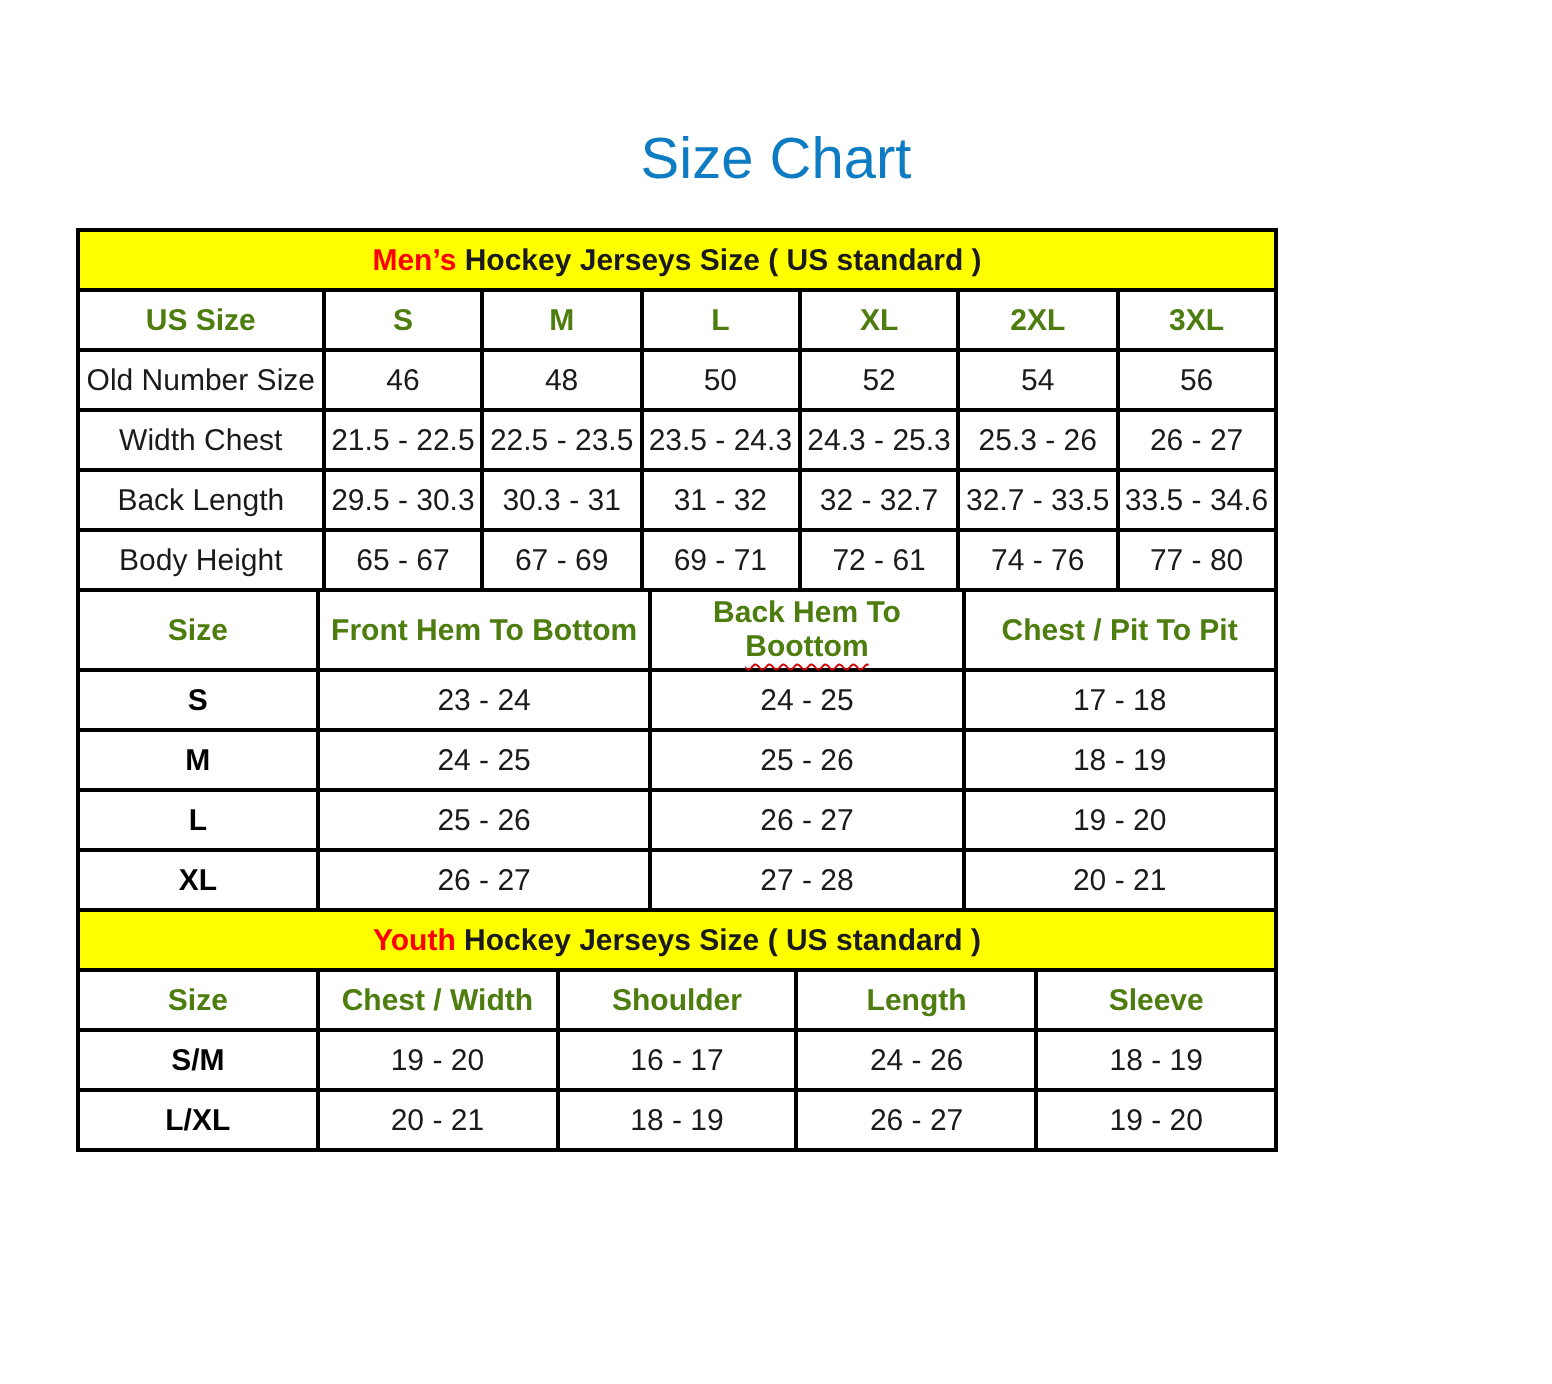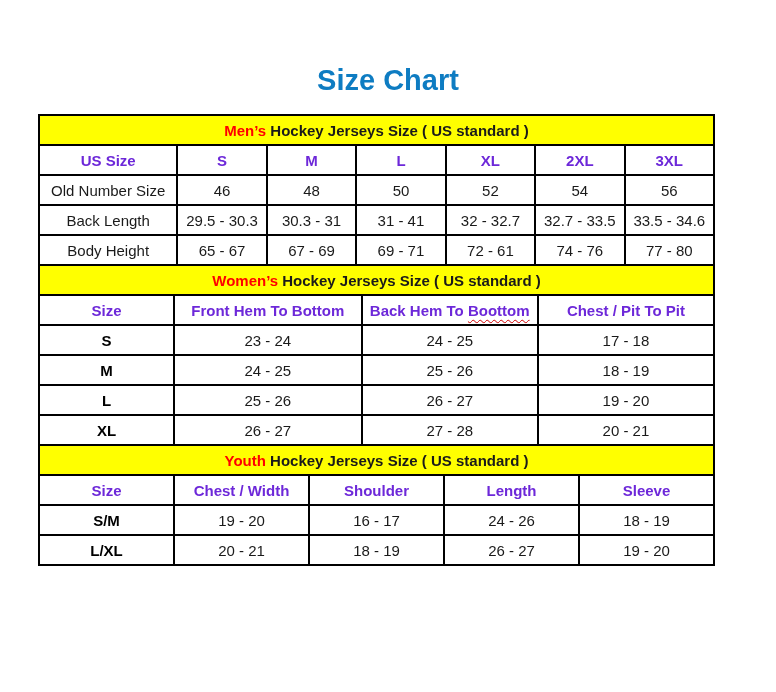--- a/index.html
+++ b/index.html
@@ -6,46 +6,46 @@
     margin: 0; padding: 0;
     width: 776px; height: 692px;
     background: #ffffff;
     font-family: "Liberation Sans", sans-serif;
     overflow: hidden;
   }
   .page-title {
     margin: 64px 0 17px 0;
     text-align: center;
     font-size: 29px;
-    font-weight: bold;
+    font-weight: normal;
     color: var(--title-blue, #0E7CC2);
   }
   .size-table {
-    width: 677px;
+    width: 601px;
     margin-left: 38px;
     border-collapse: collapse;
     table-layout: fixed;
   }
   .size-table + .size-table { margin-top: -2px; }
   .size-table th, .size-table td {
     border: 2px solid #000;
     text-align: center;
     vertical-align: middle;
     padding: 2px 1px;
     color: #1a1a1a;
   }
   .banner-cell {
     background: var(--banner-yellow, #FFFF00);
     height: 34px;
     font-size: 17px;
     font-weight: bold;
     color: #000;
   }
   .banner-highlight { color: var(--highlight-red, #FF0000); }
-  .size-table th { height: 24px; font-size: 15px; font-weight: bold; color: #6d28d9; }
+  .size-table th { height: 24px; font-size: 15px; font-weight: bold; color: #4d7c0f; }
   .size-table td { height: 24px; font-size: 15px; }
   .women-table .row-label, .youth-table .row-label { font-weight: bold; color: #000; }
   
   .men-table   col:nth-child(1) { width: 20.5%; }
   .women-table col:nth-child(1) { width: 20%; }
   .women-table col:nth-child(2) { width: 27.8%; }
   .women-table col:nth-child(3) { width: 26.1%; }
   .women-table col:nth-child(4) { width: 26.1%; }
   
   .squiggle {
@@ -87,24 +87,33 @@
         <tr>
           <td class="row-label">Old Number Size</td>
           <td>46</td>
           <td>48</td>
           <td>50</td>
           <td>52</td>
           <td>54</td>
           <td>56</td>
         </tr>
         <tr>
+          <td class="row-label">Width Chest</td>
+          <td>21.5 - 22.5</td>
+          <td>22.5 - 23.5</td>
+          <td>23.5 - 24.3</td>
+          <td>24.3 - 25.3</td>
+          <td>25.3 - 26</td>
+          <td>26 - 27</td>
+        </tr>
+        <tr>
           <td class="row-label">Back Length</td>
           <td>29.5 - 30.3</td>
           <td>30.3 - 31</td>
-          <td>31 - 41</td>
+          <td>31 - 32</td>
           <td>32 - 32.7</td>
           <td>32.7 - 33.5</td>
           <td>33.5 - 34.6</td>
         </tr>
         <tr>
           <td class="row-label">Body Height</td>
           <td>65 - 67</td>
           <td>67 - 69</td>
           <td>69 - 71</td>
           <td>72 - 61</td>
@@ -115,23 +124,20 @@
     </table>
   <table class="size-table women-table">
       <colgroup>
         <col>
         <col>
         <col>
         <col>
       </colgroup>
       <tbody>
         <tr>
-          <td class="banner-cell" colspan="4"><span class="banner-highlight">Women’s</span><span> Hockey Jerseys Size ( US standard )</span></td>
-        </tr>
-        <tr>
           <th>Size</th>
           <th>Front Hem To Bottom</th>
           <th><span>Back Hem To </span><span class="squiggle">Boottom</span></th>
           <th>Chest / Pit To Pit</th>
         </tr>
         <tr>
           <td class="row-label">S</td>
           <td>23 - 24</td>
           <td>24 - 25</td>
           <td>17 - 18</td>

